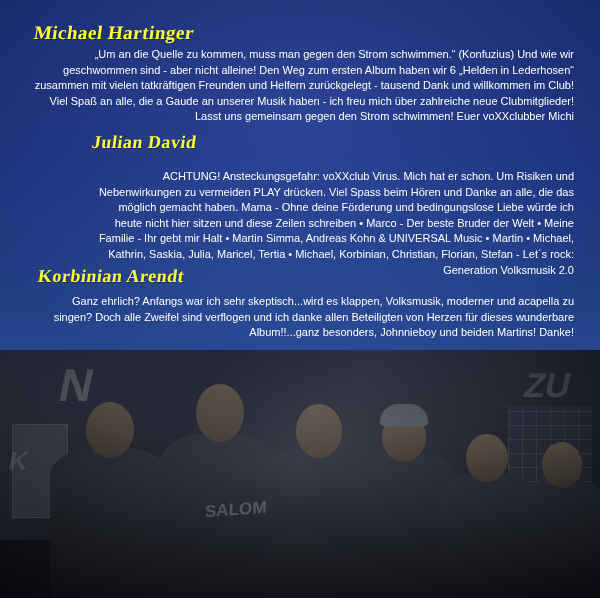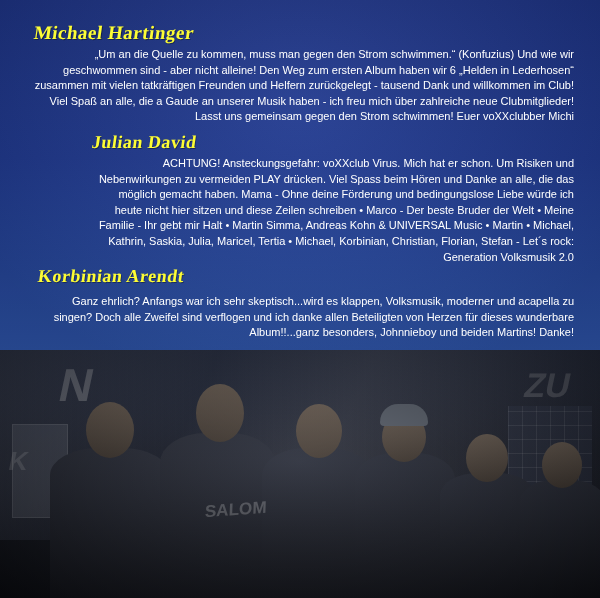--- a/index.html
+++ b/index.html
@@ -57,21 +57,21 @@
     line-height: 15.6px;
     color: #ffffff;
     text-align: right;
   }
 
   
   #block-michael { left: 34px; top: 22px; width: 540px; }
   #block-michael .body-text { margin-top: 3px; width: 540px; }
 
   #block-julian { left: 92px; top: 132px; width: 482px; }
-  #block-julian .body-text { margin-top: 3px; width: 482px; }
+  #block-julian .body-text { margin-top: 16px; width: 482px; }
 
   #block-korbinian { left: 38px; top: 266px; width: 536px; }
   #block-korbinian .body-text { margin-top: 7px; width: 536px; }
 
   
   .photo {
     position: absolute;
     left: 0;
     top: 350px;
     width: 600px;

